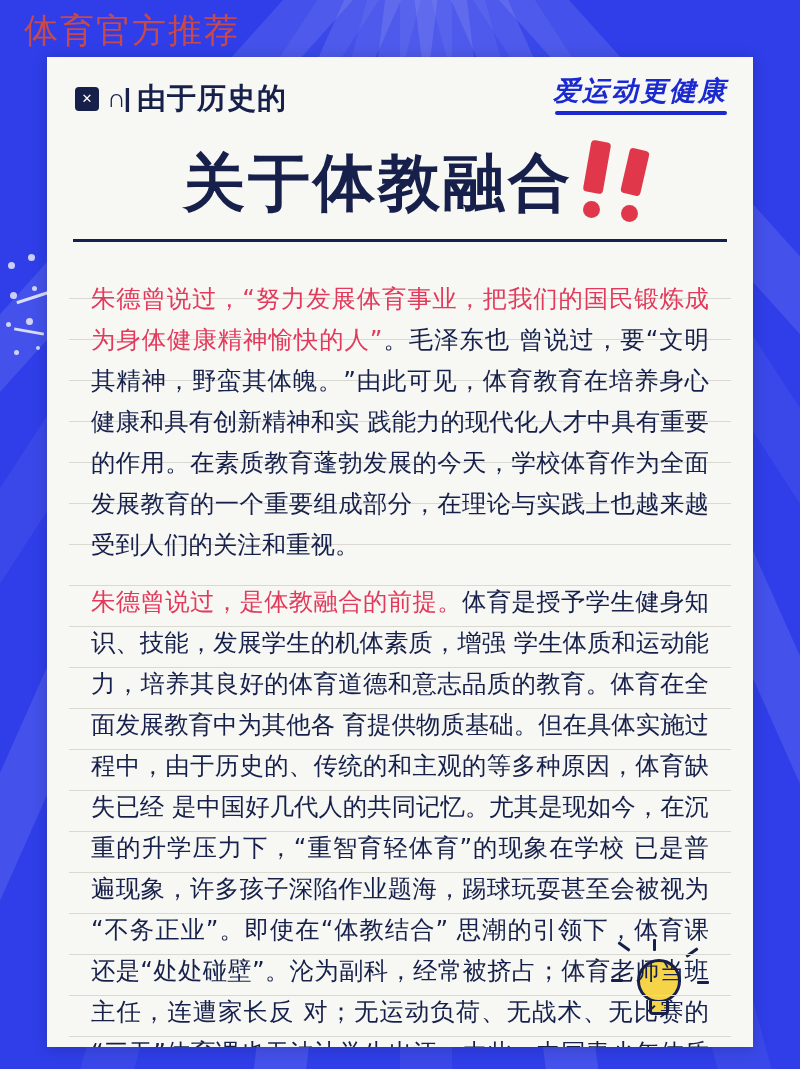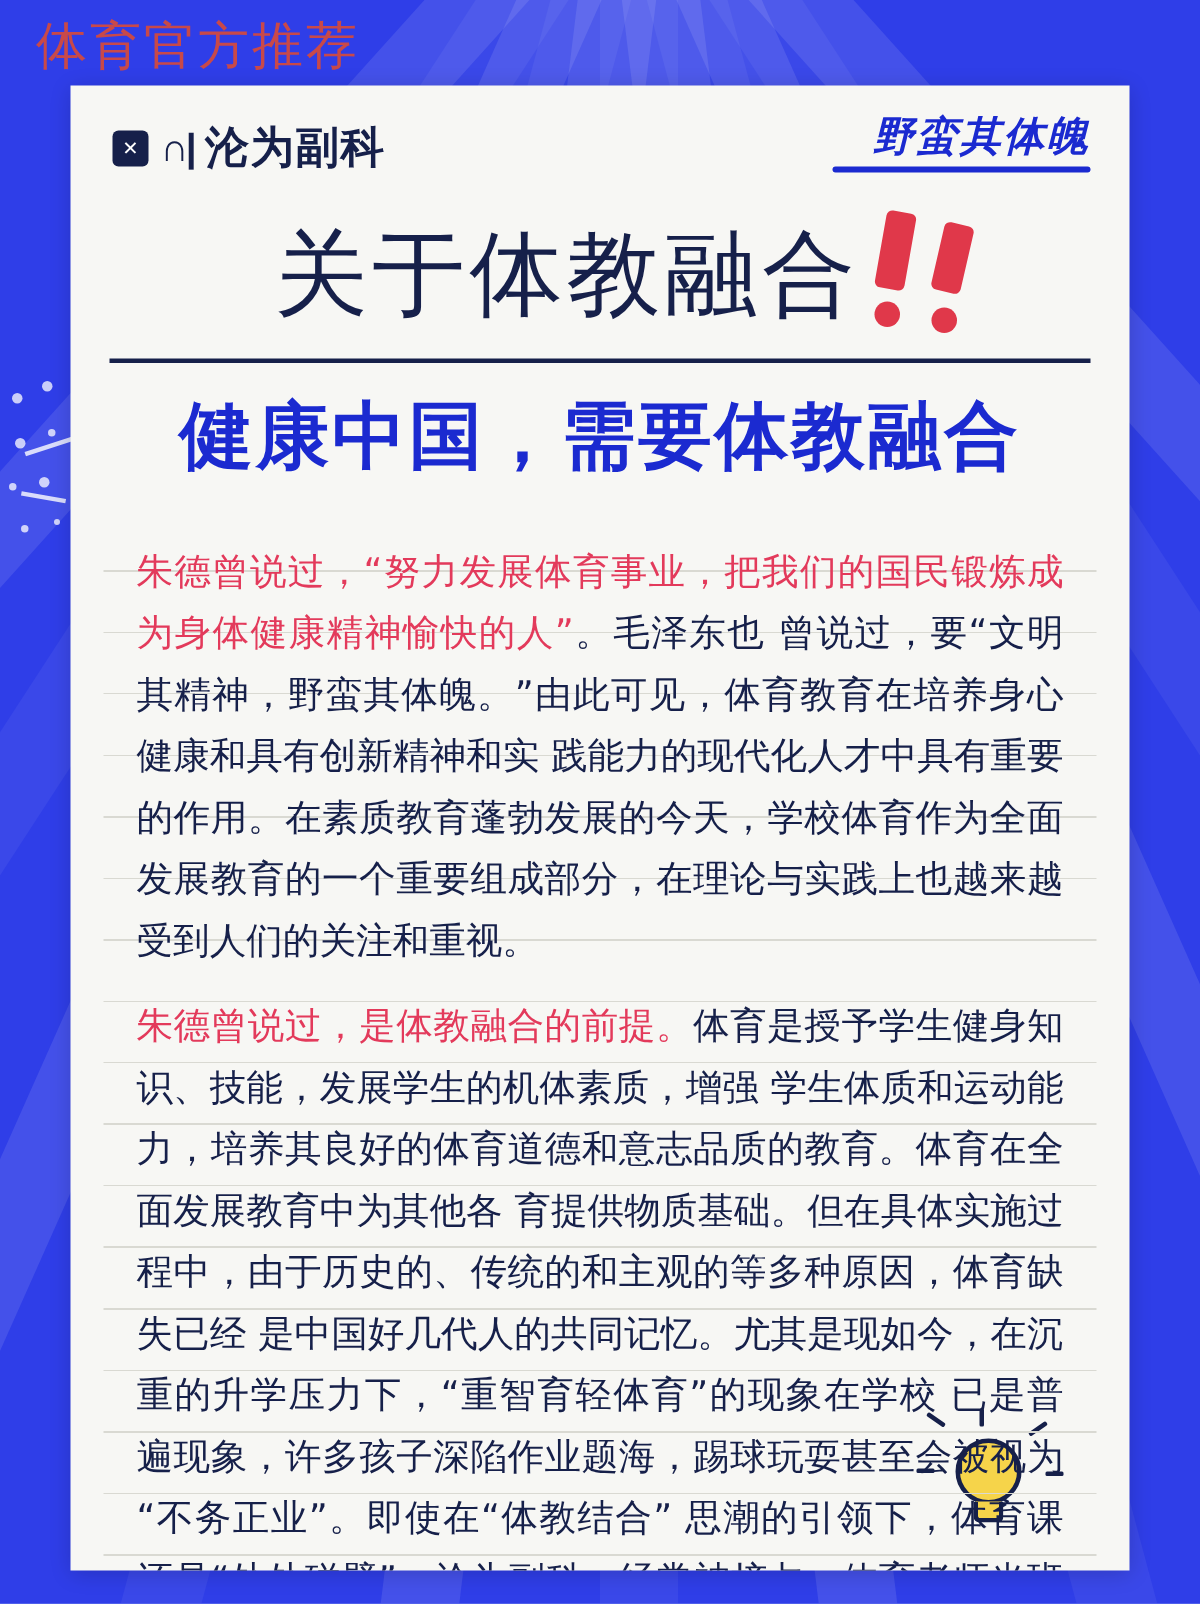--- a/index.html
+++ b/index.html
@@ -145,21 +145,21 @@
     position: relative;
     margin: 2px 0 0 0;
     height: 96px;
   }
   #main-title {
     position: absolute;
     left: 50%;
     transform: translateX(-50%) translateX(-22px);
     top: 4px;
     font-size: 62px;
-    font-weight: normal;
+    font-weight: bold;
     color: #16204a;
     letter-spacing: 3px;
     white-space: nowrap;
     font-family: "DejaVu Sans", sans-serif;
     text-align: center;
   }
   #bangs {
     position: absolute;
     right: 82px;
     top: -2px;
@@ -305,42 +305,41 @@
 </div>
 
 <div id="watermark">体育官方推荐</div>
 
 <div id="card">
 
   <div id="card-header">
     <div id="brand">
       <div id="brand-mark">✕</div>
       <div id="brand-glyph">∩|</div>
-      <div id="brand-name">沦为副科</div>
+      <div id="brand-name">由于历史的</div>
     </div>
 
     <div id="slogan">
-      <div id="slogan-text">野蛮其体魄</div>
+      <div id="slogan-text">爱运动更健康</div>
       <div id="slogan-underline"></div>
     </div>
   </div>
 
   <div id="title-wrap">
     <div id="main-title">关于体教融合</div>
     <div id="bangs">
       <div class="bang b1"></div>
       <div class="bang b2"></div>
       <div class="bangdot d1"></div>
       <div class="bangdot d2"></div>
     </div>
   </div>
 
   <div id="divider"></div>
 
-  <div id="subtitle">健康中国，需要体教融合</div>
 
   <div id="body">
     <div id="rules"></div>
 
     <p class="para">
       <span class="hl">朱德曾说过，“努力发展体育事业，把我们的国民锻炼成为身体健康精神愉快的人”</span><span>。毛泽东也 曾说过，要“文明其精神，野蛮其体魄。”由此可见，体育教育在培养身心健康和具有创新精神和实 践能力的现代化人才中具有重要的作用。在素质教育蓬勃发展的今天，学校体育作为全面发展教育的一个重要组成部分，在理论与实践上也越来越受到人们的关注和重视。</span>
     </p>
 
     <p class="para">
       <span class="hl">朱德曾说过，是体教融合的前提。</span><span>体育是授予学生健身知识、技能，发展学生的机体素质，增强 学生体质和运动能力，培养其良好的体育道德和意志品质的教育。体育在全面发展教育中为其他各 育提供物质基础。但在具体实施过程中，由于历史的、传统的和主观的等多种原因，体育缺失已经 是中国好几代人的共同记忆。尤其是现如今，在沉重的升学压力下，“重智育轻体育”的现象在学校 已是普遍现象，许多孩子深陷作业题海，踢球玩耍甚至会被视为“不务正业”。即使在“体教结合” 思潮的引领下，体育课还是“处处碰壁”。沦为副科，经常被挤占；体育老师当班主任，连遭家长反 对；无运动负荷、无战术、无比赛的“三无”体育课也无法让学生出汗。由此，中国青少年体质状况在过去30年间持续下滑也就不足为奇了。</span>

